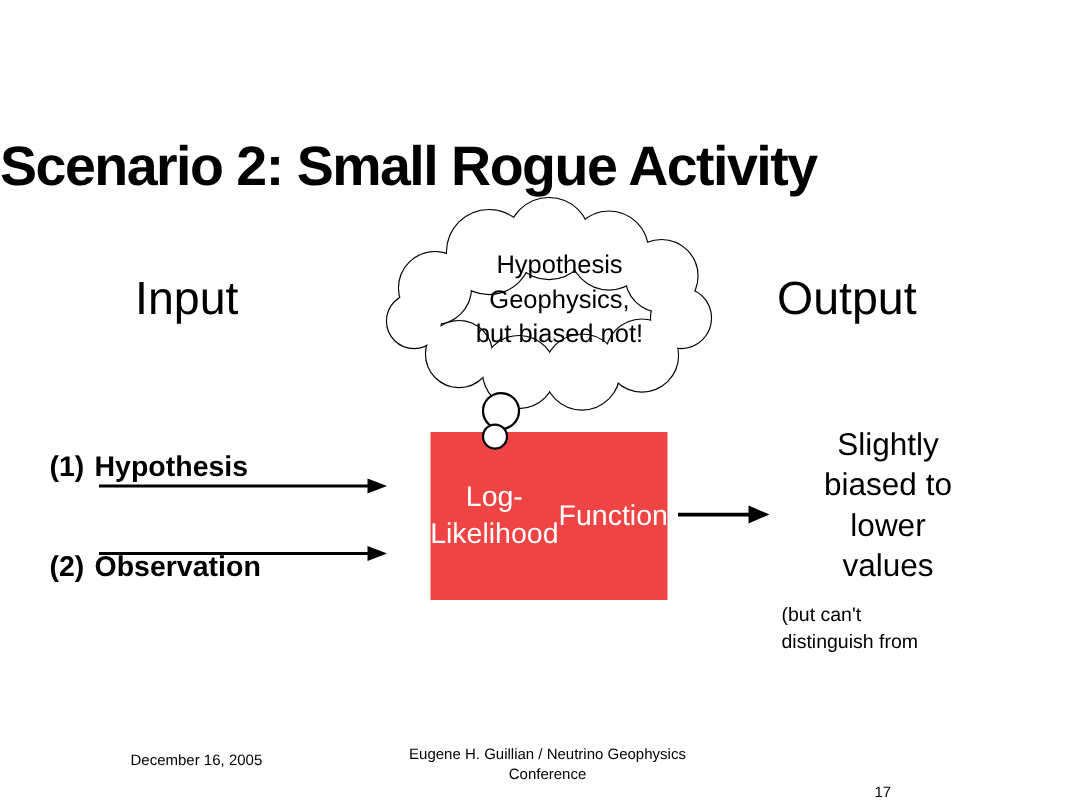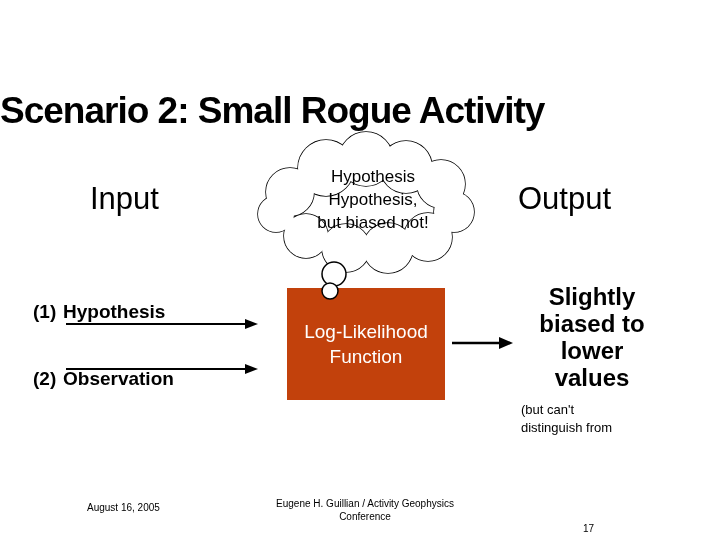--- a/index.html
+++ b/index.html
@@ -28,42 +28,42 @@
 
   .cloud-text {
     left: 278px; top: 165px; width: 190px;
     text-align: center;
     font-size: 17px; line-height: 23px;
     z-index: 3;
   }
 
   .black-box {
     left: 287px; top: 288px; width: 158px; height: 112px;
-    background: #c2410c; color: #ffffff;
-    display: flex; flex-direction: column;
+    background: #ef4444; color: #ffffff;
+    display: flex; flex-direction: row;
     justify-content: center; align-items: center;
     font-size: 19px; line-height: 25px;
     z-index: 1;
     text-align: center;
   }
 
   .numbered-item {
     font-size: 19px; font-weight: bold;
     white-space: nowrap;
   }
   .numbered-item .num { display: inline-block; width: 30px; }
   .item-1 { left: 33px; top: 301px; }
   .item-2 { left: 33px; top: 368px; }
 
   .arrow-overlay { left: 0; top: 0; width: 720px; height: 540px; z-index: 4; pointer-events: none; }
 
   .result-emphasis {
     left: 518px; top: 283px; width: 148px;
     text-align: center;
-    font-size: 24px; font-weight: bold; line-height: 27px;
+    font-size: 21px; font-weight: normal; line-height: 27px;
     z-index: 2;
   }
   .result-note {
     left: 521px; top: 389px; width: 150px;
     font-size: 13px; line-height: 18px;
     z-index: 3;
     margin-top: 12px;
   }
 
   .footer-date   { left: 87px;  top: 502px; font-size: 10px; }
@@ -106,21 +106,21 @@
     <circle cx="18" cy="80" r="18"></circle>
   </g>
   <g fill="#ffffff" stroke="#000000" stroke-width="1.5">
     <circle cx="76" cy="140" r="12"></circle>
     <circle cx="72" cy="157" r="8"></circle>
   </g>
 </svg>
 
 <div class="abs cloud-text">
   <div>Hypothesis</div>
-  <div>Hypothesis,</div>
+  <div>Geophysics,</div>
   <div>but biased not!</div>
 </div>
 
 <div class="abs black-box">
   <div>Log-Likelihood</div>
   <div>Function</div>
 </div>
 
 <div class="abs numbered-item item-1">
   <span class="num">(1)</span><span>Hypothesis</span>
@@ -148,18 +148,18 @@
   <div>Slightly</div>
   <div>biased to</div>
   <div>lower</div>
   <div>values</div>
 </div>
 <div class="abs result-note">
   <div>(but can't</div>
   <div>distinguish from</div>
 </div>
 
-<div class="abs footer-date">August 16, 2005</div>
+<div class="abs footer-date">December 16, 2005</div>
 <div class="abs footer-credit">
-  <div>Eugene H. Guillian / Activity Geophysics</div>
+  <div>Eugene H. Guillian / Neutrino Geophysics</div>
   <div>Conference</div>
 </div>
 <div class="abs footer-page">17</div>
 
 </body></html>

